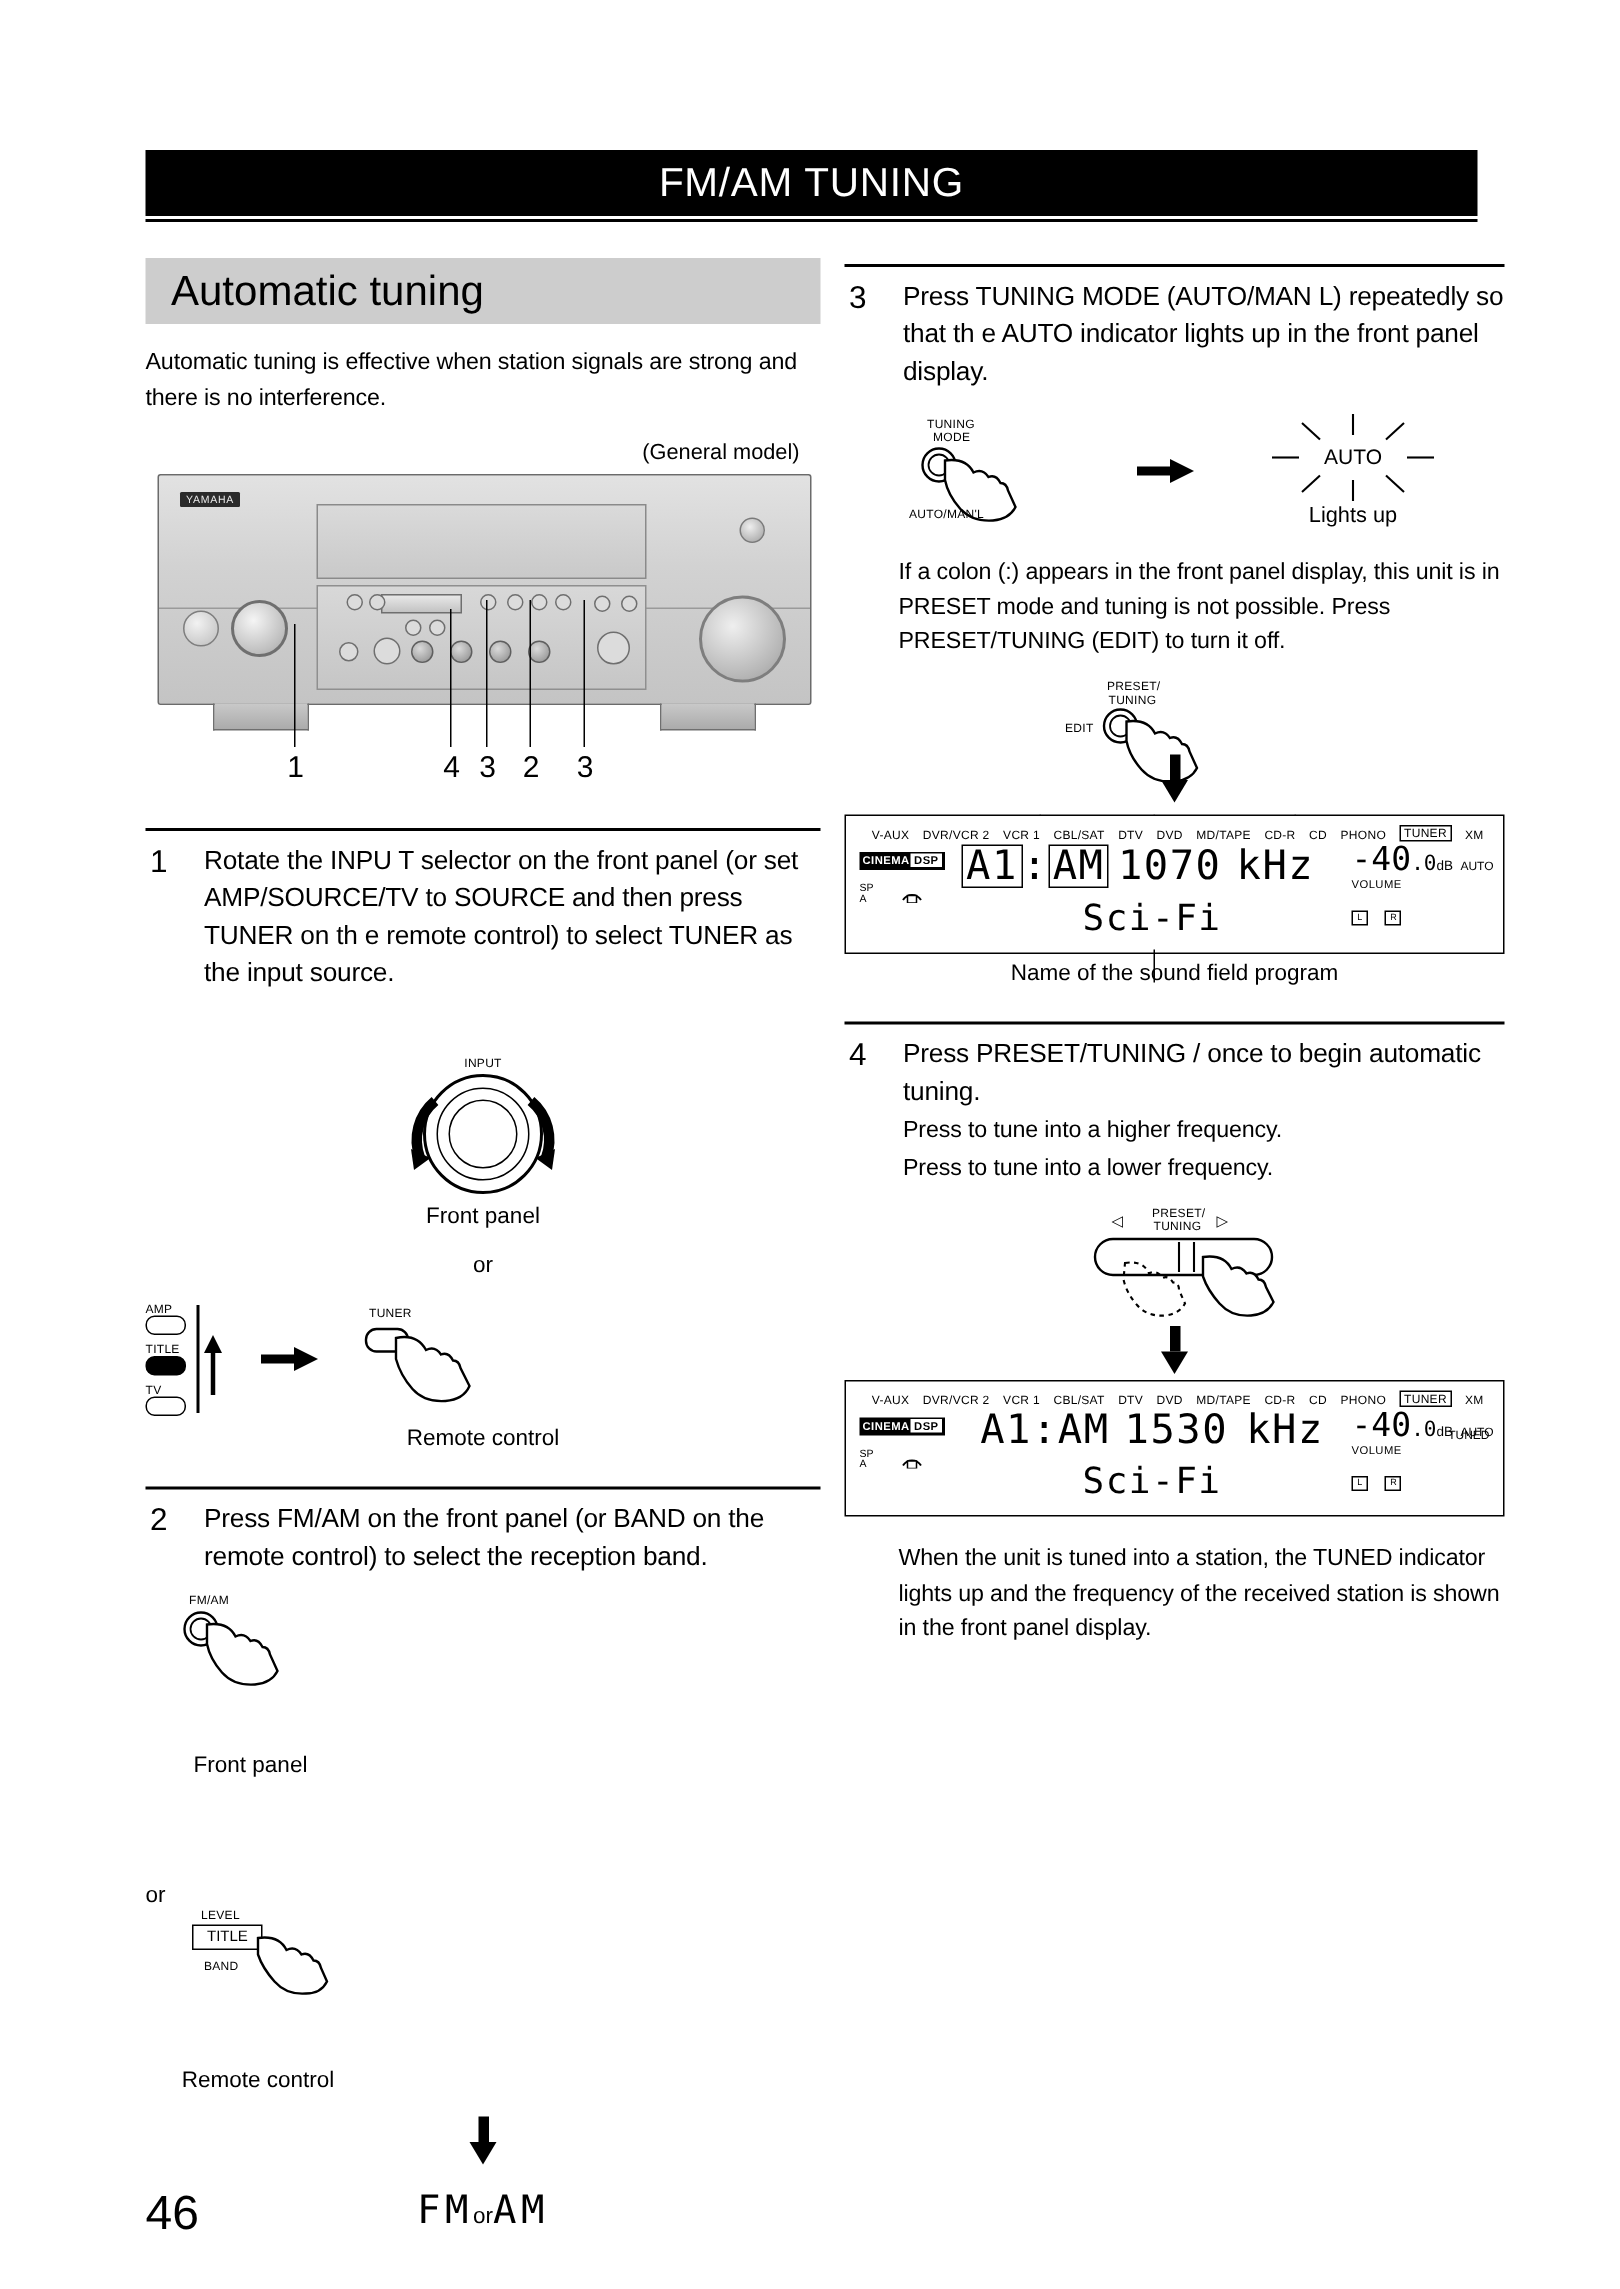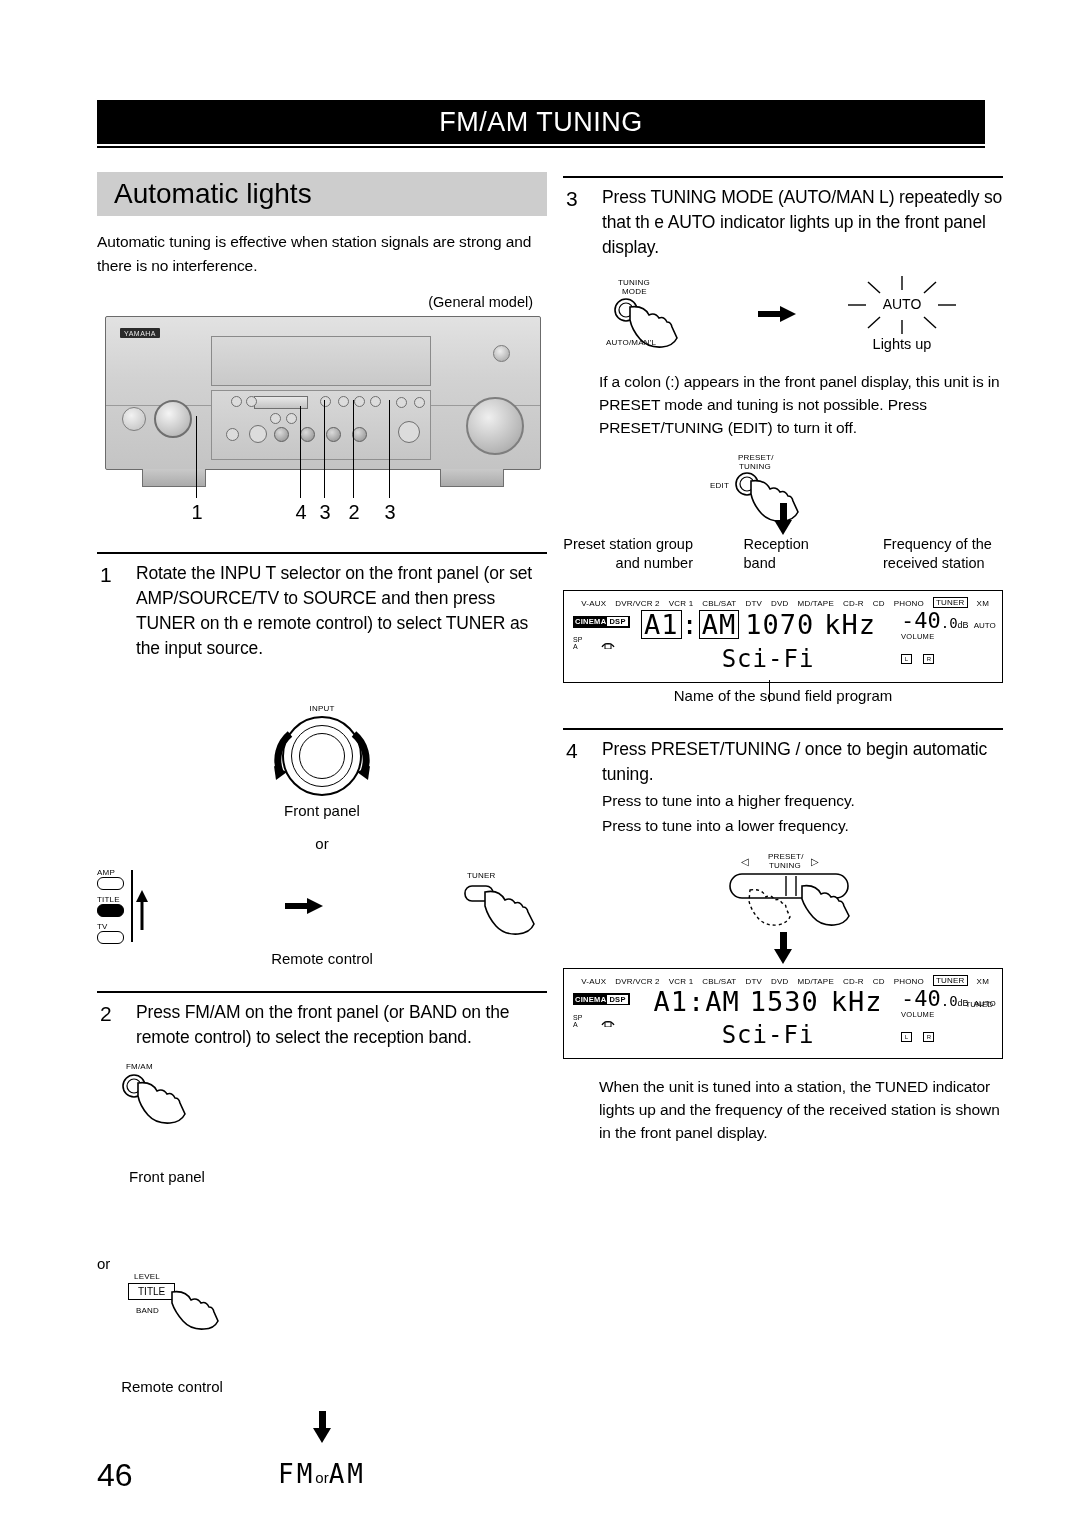--- a/index.html
+++ b/index.html
@@ -459,21 +459,21 @@
 <body>
 
 <div class="header-band">
   <div class="header-title">FM/AM TUNING</div>
 </div>
 <div class="header-rule"></div>
 
 <div class="col-left">
 
   <div class="section-bar">
-    <div class="title">Automatic lights</div>
+    <div class="title">Automatic tuning</div>
   </div>
 
   <div class="intro">Automatic tuning is effective when station signals are strong and there is no interference.</div>
 
   <div class="general-model">(General model)</div>
 
   <div class="receiver-wrap">
     <div class="receiver">
       <div class="rcv-logo">YAMAHA</div>
       <div class="rcv-topdoor"></div>
@@ -534,21 +534,21 @@
         <svg width="180" height="84" style="position:absolute;left:0;top:0;">
           <path d="M58 18 A34 34 0 0 0 48 56" stroke="#000" stroke-width="7" fill="none"></path>
           <polygon points="42,50 55,56 44,64"></polygon>
           <path d="M122 18 A34 34 0 0 1 132 56" stroke="#000" stroke-width="7" fill="none"></path>
           <polygon points="138,50 125,56 136,64"></polygon>
         </svg>
       </div>
       <div class="caption" style="margin-top:2px;">Front panel</div>
       <div class="caption" style="margin-top:16px;">or</div>
 
-      <div style="display:flex;align-items:center;justify-content:space-between;gap:26px;margin-top:16px;">
+      <div style="display:flex;align-items:center;justify-content:flex-start;gap:26px;margin-top:16px;">
         <div style="position:relative;display:flex;align-items:center;gap:6px;">
           <div>
             <div class="tiny-label">AMP</div>
             <div class="pill"></div>
             <div class="tiny-label" style="margin-top:5px;">TITLE</div>
             <div class="pill filled"></div>
             <div class="tiny-label" style="margin-top:5px;">TV</div>
             <div class="pill"></div>
           </div>
           <svg width="18" height="76">
@@ -676,25 +676,20 @@
         <circle cx="16" cy="12" r="11" stroke="#000" stroke-width="1.6" fill="#fff"></circle>
         <circle cx="16" cy="12" r="7" stroke="#000" stroke-width="1.2" fill="#fff"></circle>
         <path d="M20 9 q14 -2 19 8 q6 -3 10 3 q5 -2 8 4 q4 0 5 5 l5 11 q-4 8 -15 9 q-14 1 -22 -8 q-8 -9 -10 -19 z" stroke="#000" stroke-width="1.6" fill="#fff"></path>
       </svg>
       <div style="position:absolute;left:0;top:52px;width:100%;">
         <div class="arrow-down-stem"></div>
         <div class="arrow-down"></div>
       </div>
     </div>
 
-    <div style="display:flex;justify-content:space-between;margin-top:10px;font-size:14.5px;line-height:1.28;">
-      <div style="width:130px;text-align:right;">Preset station group and number</div>
-      <div style="width:95px;text-align:left;padding-left:6px;">Reception band</div>
-      <div style="width:120px;text-align:left;">Frequency of the received station</div>
-    </div>
 
     <div style="position:relative;margin-top:2px;">
       <div class="lcd-pointer" style="left:130px;top:0;height:18px;"></div>
       <div class="lcd-pointer" style="left:206px;top:0;height:18px;"></div>
       <div class="lcd-pointer" style="left:300px;top:0;height:18px;"></div>
 
       <div class="lcd" style="margin-top:18px;">
         <div class="lcd-srcrow">
           <span class="lcd-src">V-AUX</span>
           <span class="lcd-src">DVR/VCR 2</span>

